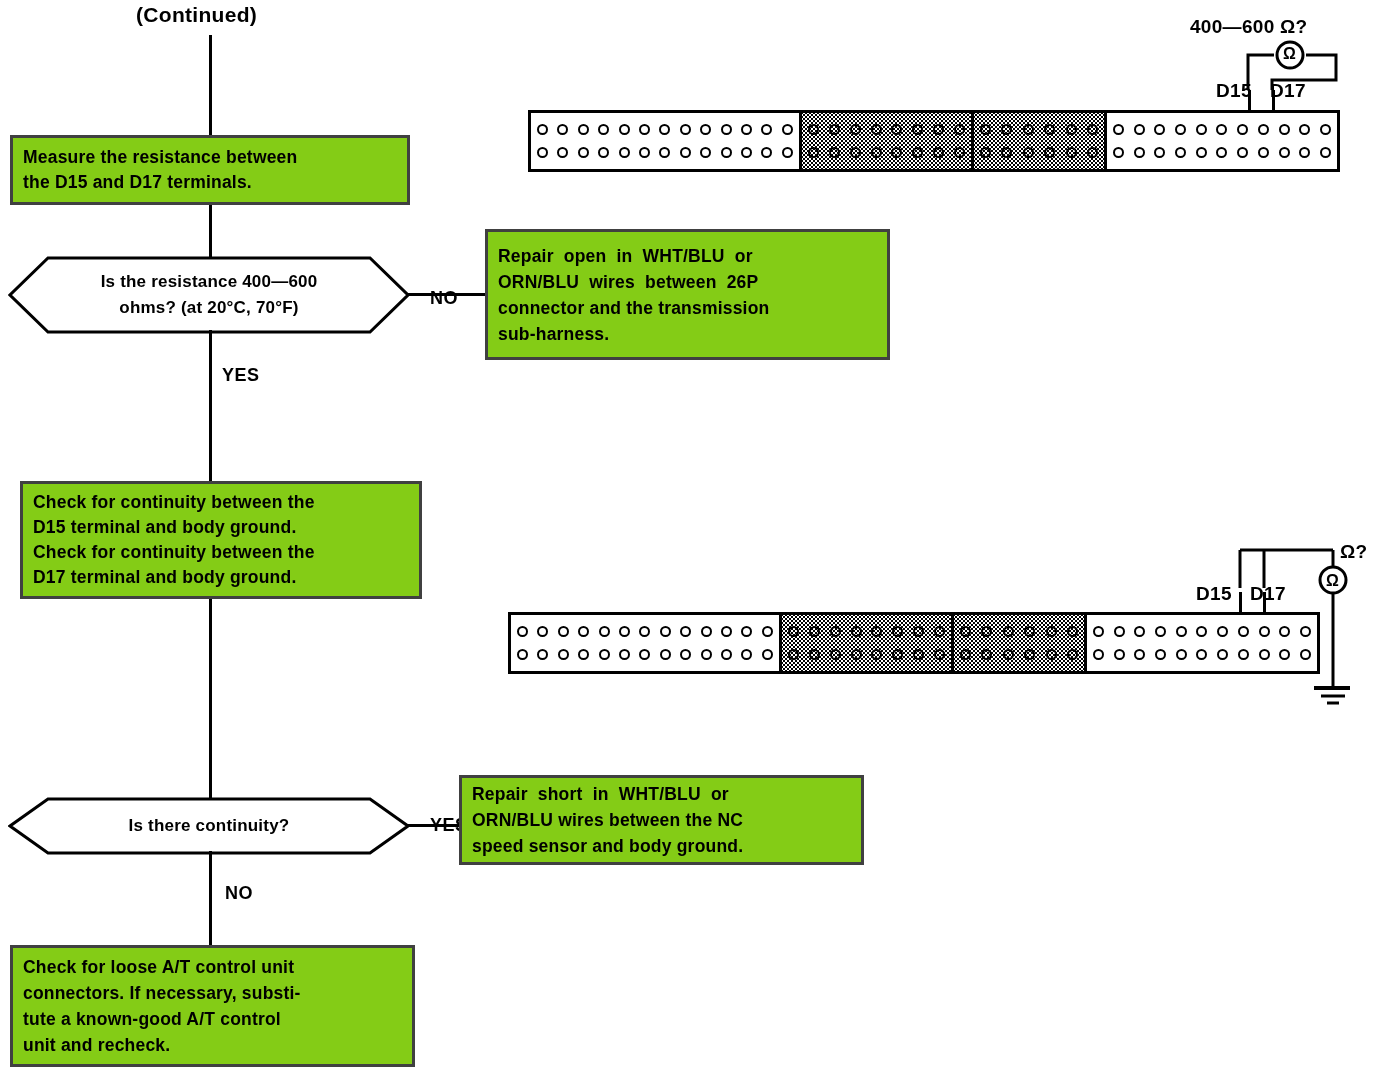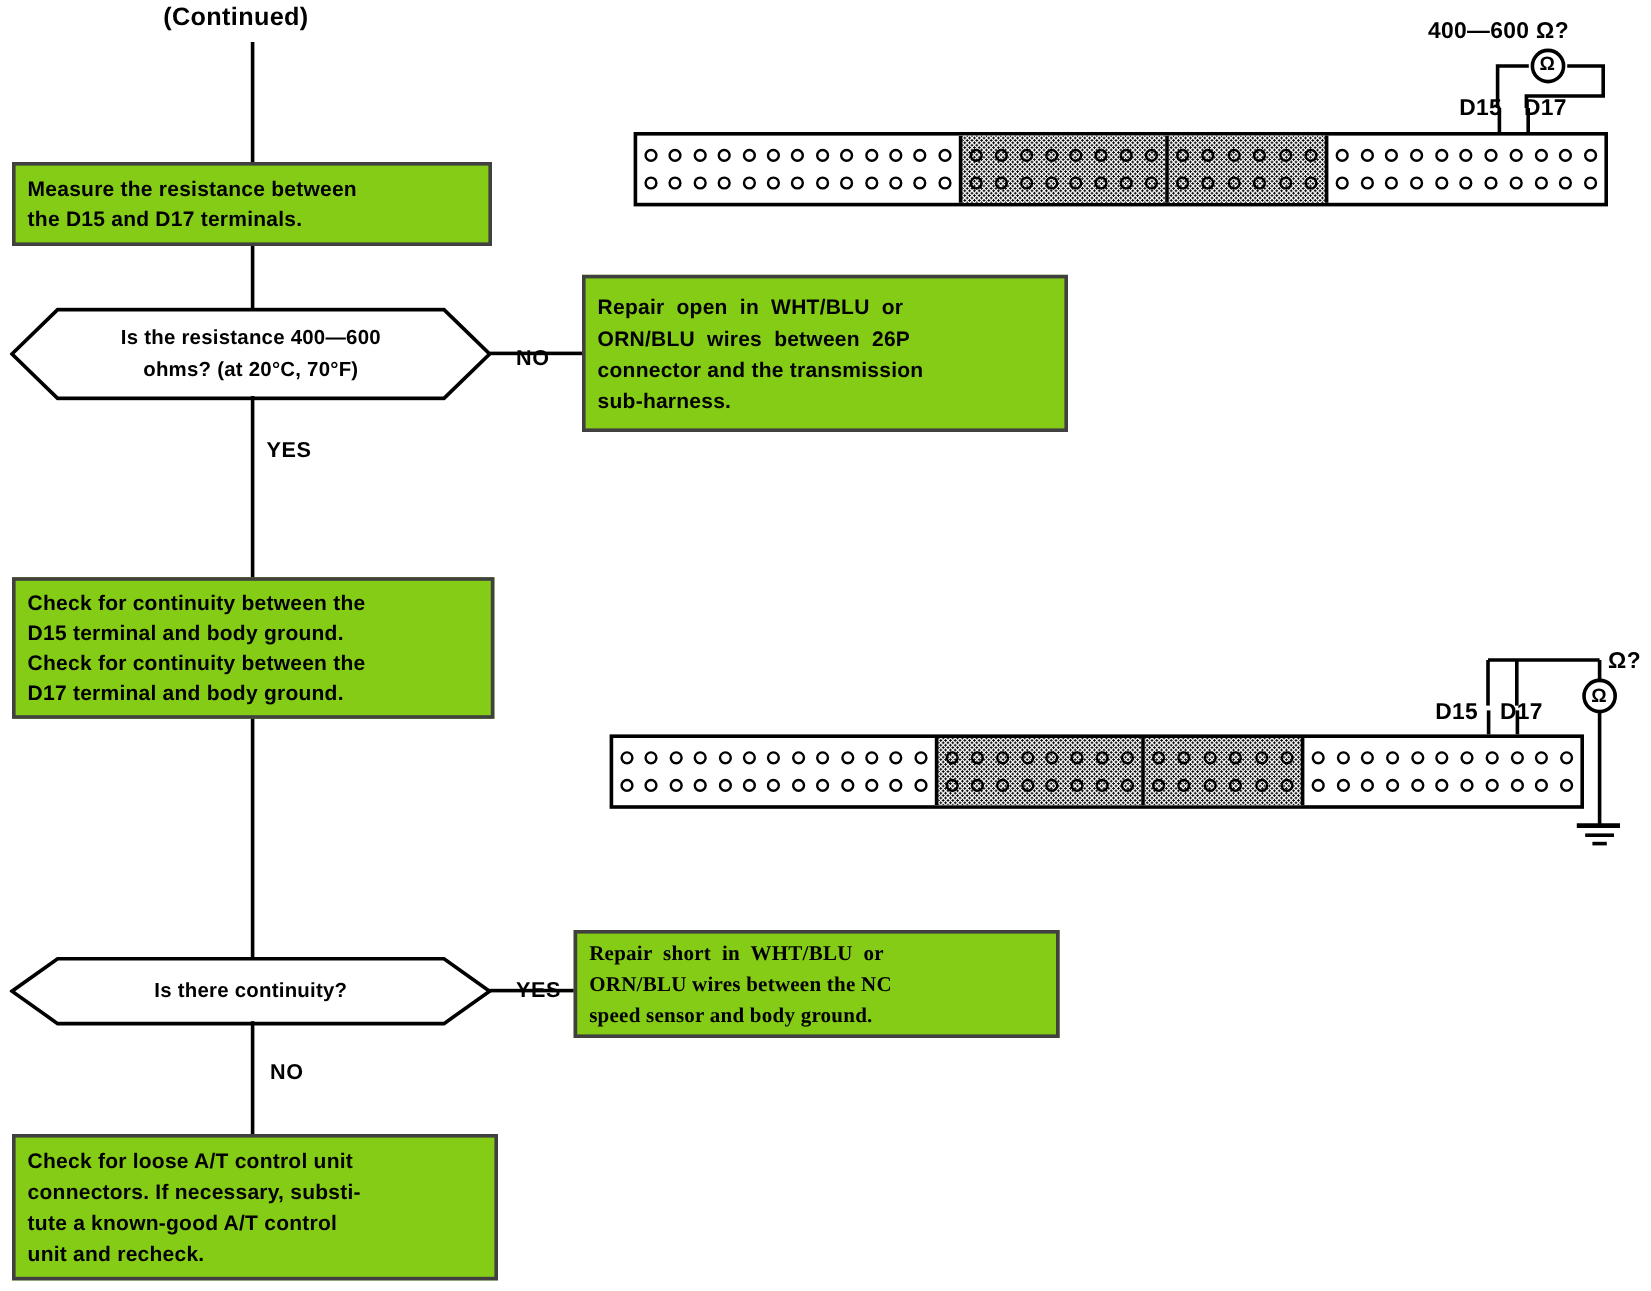--- a/index.html
+++ b/index.html
@@ -98,21 +98,21 @@
     <span class="line">Repair  open  in  WHT/BLU  or</span>
     <span class="line">ORN/BLU  wires  between  26P</span>
     <span class="line">connector and the transmission</span>
     <span class="line">sub-harness.</span>
   </div>
 </div>
 
 <div class="vline" style="left:209px;top:330px;height:152px;"></div>
 <div class="branch-label" style="left:222px;top:343px;">YES</div>
 
-<div class="box t-reg" style="left:10px;top:481px;width:402px;height:118px;">
+<div class="box t-reg" style="left:20px;top:481px;width:402px;height:118px;">
   <div class="txt">
     <span class="line">Check for continuity between the</span>
     <span class="line">D15 terminal and body ground.</span>
     <span class="line">Check for continuity between the</span>
     <span class="line">D17 terminal and body ground.</span>
   </div>
 </div>
 
 <div class="vline" style="left:209px;top:599px;height:200px;"></div>
 
@@ -121,21 +121,21 @@
     <polygon points="40,2 362,2 400,29 362,56 40,56 2,29" fill="#ffffff" stroke="#000000" stroke-width="3"></polygon>
   </svg>
   <div class="hextxt">
     <span class="line">Is there continuity?</span>
   </div>
 </div>
 
 <div class="hline" style="left:408px;top:824px;width:78px;"></div>
 <div class="branch-label" style="left:430px;top:793px;">YES</div>
 
-<div class="box t-bold" style="left:478px;top:775px;width:405px;height:90px;font-family:Liberation Serif, serif;">
+<div class="box t-bold" style="left:459px;top:775px;width:405px;height:90px;">
   <div class="txt">
     <span class="line">Repair  short  in  WHT/BLU  or</span>
     <span class="line">ORN/BLU wires between the NC</span>
     <span class="line">speed sensor and body ground.</span>
   </div>
 </div>
 
 <div class="vline" style="left:209px;top:851px;height:95px;"></div>
 <div class="branch-label" style="left:225px;top:861px;">NO</div>
 

